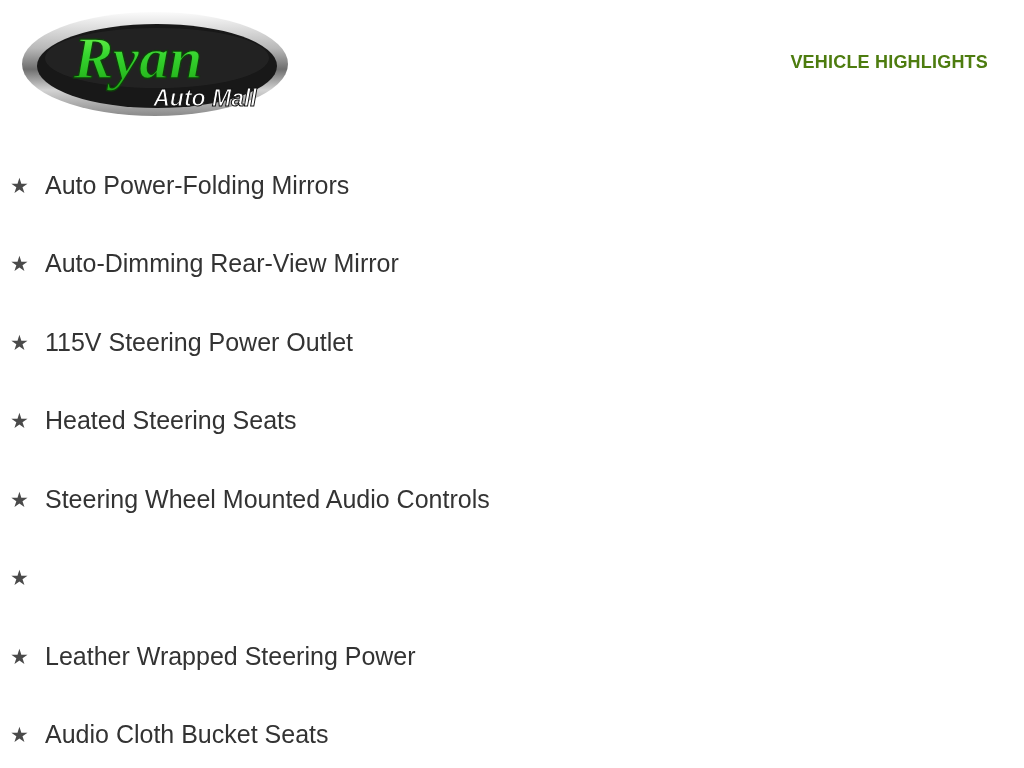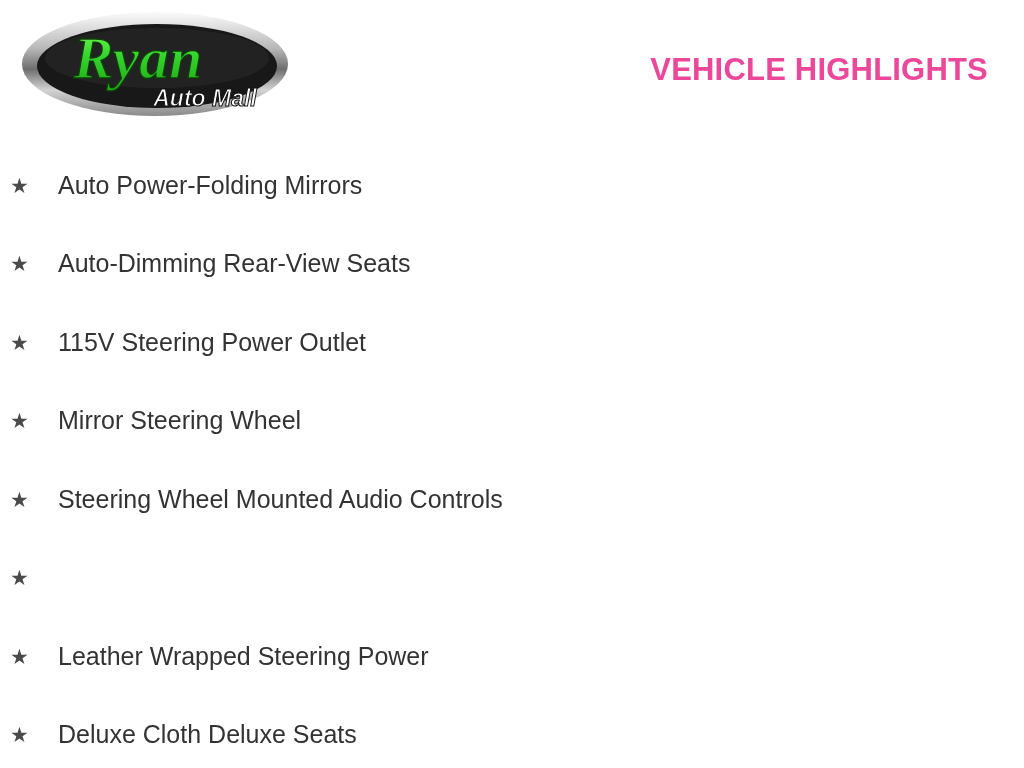--- a/index.html
+++ b/index.html
@@ -33,24 +33,24 @@
     width: 270px;
     height: 112px;
   }
   .logo svg {
     display: block;
   }
   .header-title {
     position: absolute;
     right: 36px;
     top: 52px;
-    font-size: 31px;
+    font-size: 18px;
     font-weight: bold;
     letter-spacing: 0.2px;
-    color: #ec4899;
+    color: #4d7c0f;
     white-space: nowrap;
   }
 
   
   .highlights {
     position: absolute;
     left: 0;
     top: 146px;
     right: 0;
     padding: 0;
@@ -70,21 +70,21 @@
     font-size: 21px;
     line-height: 1;
     color: #4a4a4a;
     text-align: left;
   }
   .highlight-label {
     font-size: 25px;
     color: #333333;
     line-height: 1;
     white-space: nowrap;
-    margin-left: 24px;
+    margin-left: 11px;
   }
 </style>
 </head>
 <body>
 
 <div class="page">
 
   <div class="header">
 
     <div class="logo">
@@ -118,40 +118,40 @@
     <div class="header-title">VEHICLE HIGHLIGHTS</div>
   </div>
 
   <ul class="highlights">
     <li class="highlight-item">
       <span class="bullet-star">★</span>
       <span class="highlight-label">Auto Power-Folding Mirrors</span>
     </li>
     <li class="highlight-item">
       <span class="bullet-star">★</span>
-      <span class="highlight-label">Auto-Dimming Rear-View Seats</span>
+      <span class="highlight-label">Auto-Dimming Rear-View Mirror</span>
     </li>
     <li class="highlight-item">
       <span class="bullet-star">★</span>
       <span class="highlight-label">115V Steering Power Outlet</span>
     </li>
     <li class="highlight-item">
       <span class="bullet-star">★</span>
-      <span class="highlight-label">Mirror Steering Wheel</span>
+      <span class="highlight-label">Heated Steering Seats</span>
     </li>
     <li class="highlight-item">
       <span class="bullet-star">★</span>
       <span class="highlight-label">Steering Wheel Mounted Audio Controls</span>
     </li>
     <li class="highlight-item">
       <span class="bullet-star">★</span>
     </li>
     <li class="highlight-item">
       <span class="bullet-star">★</span>
       <span class="highlight-label">Leather Wrapped Steering Power</span>
     </li>
     <li class="highlight-item">
       <span class="bullet-star">★</span>
-      <span class="highlight-label">Deluxe Cloth Deluxe Seats</span>
+      <span class="highlight-label">Audio Cloth Bucket Seats</span>
     </li>
   </ul>
 
 </div>
 
 </body></html>

